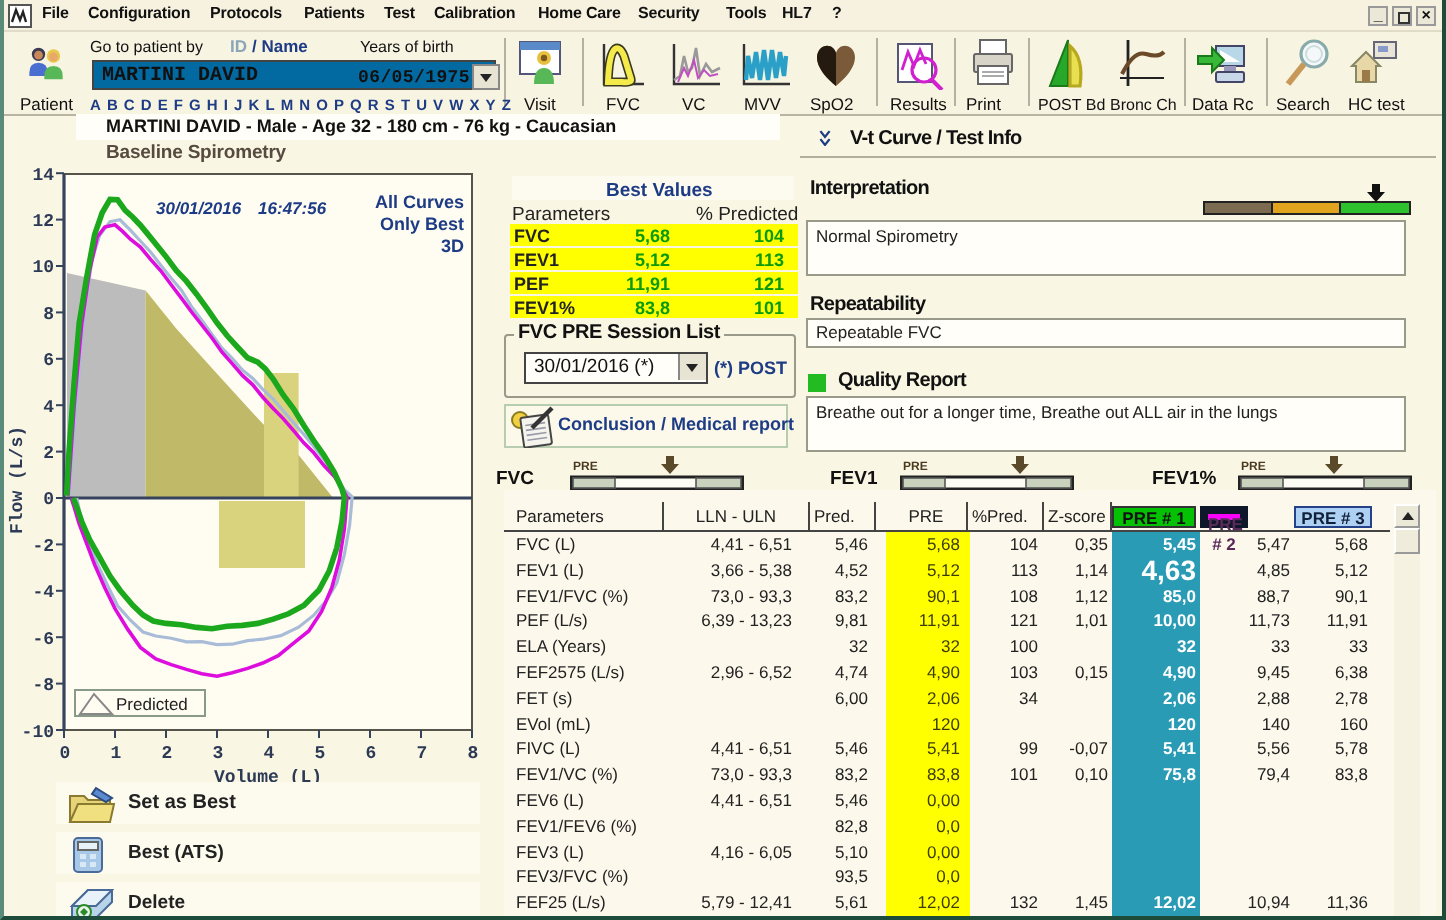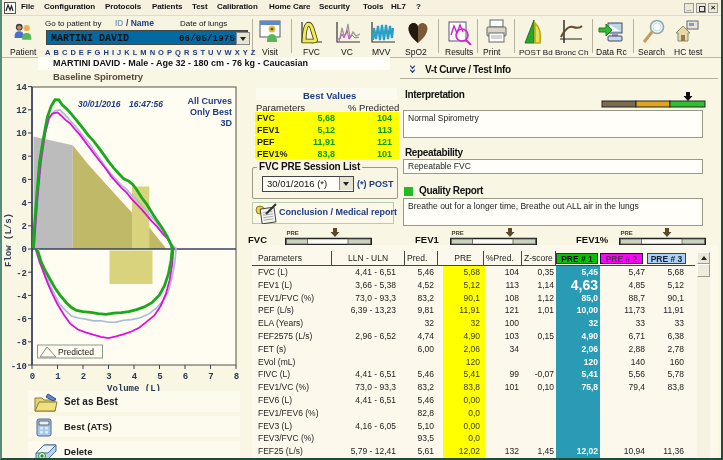--- a/index.html
+++ b/index.html
@@ -54,21 +54,21 @@
     <path d="M1 16 Q1 10 6.5 10 Q12 10 12 16 L12 18 L1 18 Z" fill="#4a6fd0"></path>
     <circle cx="15.5" cy="6" r="4" fill="#e8c84a"></circle>
       <circle cx="15.5" cy="6.5" r="2.6" fill="#e8a86a"></circle>
     <path d="M10 18 Q10 12 15.5 12 Q21 12 21 18 L21 20 L10 20 Z" fill="#58b858"></path>
   </svg>
   <span class="abs" style="left:10px;top:31px;">Patient</span>
 
   <span class="abs" style="left:45px;top:2.5px;font-size:8px;">Go to patient by</span>
   <span class="abs b" style="left:115px;top:2px;color:#8aa6b8;">ID</span>
   <span class="abs b navy" style="left:126px;top:2px;">/ Name</span>
-  <span class="abs" style="left:180px;top:2.5px;font-size:8px;">Date of lungs</span>
+  <span class="abs" style="left:180px;top:2.5px;font-size:8px;">Years of birth</span>
 
   <div class="abs" style="left:46px;top:14px;width:202px;height:15px;background:#0369a1;border:1px solid #444;box-sizing:border-box;font-family:'Liberation Mono',monospace;font-weight:bold;font-size:10px;color:#111;">
     <span class="abs" style="left:4px;top:2px;font-size:10px;">MARTINI DAVID</span>
     <span class="abs" style="left:132px;top:2.5px;font-size:9px;letter-spacing:0.2px;">06/05/1975</span>
     <div class="abs" style="left:189px;top:1px;width:12px;height:11px;background:#e8e4d4;border:1px solid #888;">
         <div style="position:absolute;left:3px;top:4px;width:0;height:0;border-left:3px solid transparent;border-right:3px solid transparent;border-top:4px solid #222;"></div>
       </div>
   </div>
 
   <div class="abs b navy" style="left:45px;top:31.5px;width:222px;font-size:7.5px;letter-spacing:3.05px;">ABCDEFGHIJKLMNOPQRSTUVWXYZ</div>
@@ -391,21 +391,21 @@
 <div class="abs" style="left:443px;top:253px;width:40px;font-size:8.5px;color:#222;text-align:center;">PRE</div>
 <div class="abs" style="left:486px;top:253px;font-size:8.5px;color:#222;">%Pred.</div>
 <div class="abs" style="left:524px;top:253px;font-size:8.5px;color:#222;">Z-score</div>
 <div class="abs" style="left:331px;top:251px;width:1px;height:14px;background:#444;"></div>
 <div class="abs" style="left:404px;top:251px;width:1px;height:14px;background:#444;"></div>
 <div class="abs" style="left:437px;top:251px;width:1px;height:14px;background:#444;"></div>
 <div class="abs" style="left:483px;top:251px;width:1px;height:14px;background:#444;"></div>
 <div class="abs" style="left:521px;top:251px;width:1px;height:14px;background:#444;"></div>
 <div class="abs" style="left:555px;top:251px;width:1px;height:14px;background:#444;"></div>
 <div class="abs b" style="left:556px;top:253px;width:42px;height:11px;background:#04c104;border:1px solid #333;box-sizing:border-box;font-size:8.5px;color:#111;text-align:center;line-height:10px;">PRE # 1</div>
-<div class="abs b" style="left:600px;top:253px;width:43px;height:11px;background:#fb02fb;border:1px solid #0f172a;box-sizing:border-box;font-size:8.5px;color:#5a2a5a;text-align:center;line-height:10px;">PRE # 2</div>
+<div class="abs b" style="left:600px;top:253px;width:24px;height:11px;background:#fb02fb;border:4px solid #0f172a;box-sizing:border-box;font-size:8.5px;color:#5a2a5a;text-align:center;line-height:10px;">PRE # 2</div>
 <div class="abs b" style="left:647px;top:253px;width:39px;height:11px;background:#aed0f2;border:1px solid #24418a;box-sizing:border-box;font-size:8.5px;color:#10203a;text-align:center;line-height:10px;">PRE # 3</div>
 <div class="abs" style="left:252px;top:265px;width:443px;height:1px;background:#444;"></div>
 <div class="abs" style="left:258px;top:266.0px;height:12.8px;line-height:12.8px;font-size:8.5px;color:#222;white-space:nowrap;">FVC (L)</div>
 <div class="abs" style="left:326px;top:266.0px;width:70px;height:12.8px;line-height:12.8px;font-size:8.5px;color:#222;text-align:right;">4,41 - 6,51</div>
 <div class="abs" style="left:364px;top:266.0px;width:70px;height:12.8px;line-height:12.8px;font-size:8.5px;color:#222;text-align:right;">5,46</div>
 <div class="abs" style="left:410px;top:266.0px;width:70px;height:12.8px;line-height:12.8px;font-size:8.5px;color:#3d3d08;text-align:right;">5,68</div>
 <div class="abs" style="left:449px;top:266.0px;width:70px;height:12.8px;line-height:12.8px;font-size:8.5px;color:#222;text-align:right;">104</div>
 <div class="abs" style="left:484px;top:266.0px;width:70px;height:12.8px;line-height:12.8px;font-size:8.5px;color:#222;text-align:right;">0,35</div>
 <div class="abs" style="left:528px;top:266.0px;width:70px;height:12.8px;line-height:12.8px;font-size:8.5px;color:#fff;font-weight:bold;text-align:right;">5,45</div>
 <div class="abs" style="left:575px;top:266.0px;width:70px;height:12.8px;line-height:12.8px;font-size:8.5px;color:#222;text-align:right;">5,47</div>
@@ -444,21 +444,21 @@
 <div class="abs" style="left:528px;top:317.2px;width:70px;height:12.8px;line-height:12.8px;font-size:8.5px;color:#fff;font-weight:bold;text-align:right;">32</div>
 <div class="abs" style="left:575px;top:317.2px;width:70px;height:12.8px;line-height:12.8px;font-size:8.5px;color:#222;text-align:right;">33</div>
 <div class="abs" style="left:614px;top:317.2px;width:70px;height:12.8px;line-height:12.8px;font-size:8.5px;color:#222;text-align:right;">33</div>
 <div class="abs" style="left:258px;top:330.0px;height:12.8px;line-height:12.8px;font-size:8.5px;color:#222;white-space:nowrap;">FEF2575 (L/s)</div>
 <div class="abs" style="left:326px;top:330.0px;width:70px;height:12.8px;line-height:12.8px;font-size:8.5px;color:#222;text-align:right;">2,96 - 6,52</div>
 <div class="abs" style="left:364px;top:330.0px;width:70px;height:12.8px;line-height:12.8px;font-size:8.5px;color:#222;text-align:right;">4,74</div>
 <div class="abs" style="left:410px;top:330.0px;width:70px;height:12.8px;line-height:12.8px;font-size:8.5px;color:#3d3d08;text-align:right;">4,90</div>
 <div class="abs" style="left:449px;top:330.0px;width:70px;height:12.8px;line-height:12.8px;font-size:8.5px;color:#222;text-align:right;">103</div>
 <div class="abs" style="left:484px;top:330.0px;width:70px;height:12.8px;line-height:12.8px;font-size:8.5px;color:#222;text-align:right;">0,15</div>
 <div class="abs" style="left:528px;top:330.0px;width:70px;height:12.8px;line-height:12.8px;font-size:8.5px;color:#fff;font-weight:bold;text-align:right;">4,90</div>
-<div class="abs" style="left:575px;top:330.0px;width:70px;height:12.8px;line-height:12.8px;font-size:8.5px;color:#222;text-align:right;">6,71</div>
+<div class="abs" style="left:575px;top:330.0px;width:70px;height:12.8px;line-height:12.8px;font-size:8.5px;color:#222;text-align:right;">9,45</div>
 <div class="abs" style="left:614px;top:330.0px;width:70px;height:12.8px;line-height:12.8px;font-size:8.5px;color:#222;text-align:right;">6,38</div>
 <div class="abs" style="left:258px;top:342.8px;height:12.8px;line-height:12.8px;font-size:8.5px;color:#222;white-space:nowrap;">FET (s)</div>
 <div class="abs" style="left:364px;top:342.8px;width:70px;height:12.8px;line-height:12.8px;font-size:8.5px;color:#222;text-align:right;">6,00</div>
 <div class="abs" style="left:410px;top:342.8px;width:70px;height:12.8px;line-height:12.8px;font-size:8.5px;color:#3d3d08;text-align:right;">2,06</div>
 <div class="abs" style="left:449px;top:342.8px;width:70px;height:12.8px;line-height:12.8px;font-size:8.5px;color:#222;text-align:right;">34</div>
 <div class="abs" style="left:528px;top:342.8px;width:70px;height:12.8px;line-height:12.8px;font-size:8.5px;color:#fff;font-weight:bold;text-align:right;">2,06</div>
 <div class="abs" style="left:575px;top:342.8px;width:70px;height:12.8px;line-height:12.8px;font-size:8.5px;color:#222;text-align:right;">2,88</div>
 <div class="abs" style="left:614px;top:342.8px;width:70px;height:12.8px;line-height:12.8px;font-size:8.5px;color:#222;text-align:right;">2,78</div>
 <div class="abs" style="left:258px;top:355.6px;height:12.8px;line-height:12.8px;font-size:8.5px;color:#222;white-space:nowrap;">EVol (mL)</div>
 <div class="abs" style="left:410px;top:355.6px;width:70px;height:12.8px;line-height:12.8px;font-size:8.5px;color:#3d3d08;text-align:right;">120</div>

